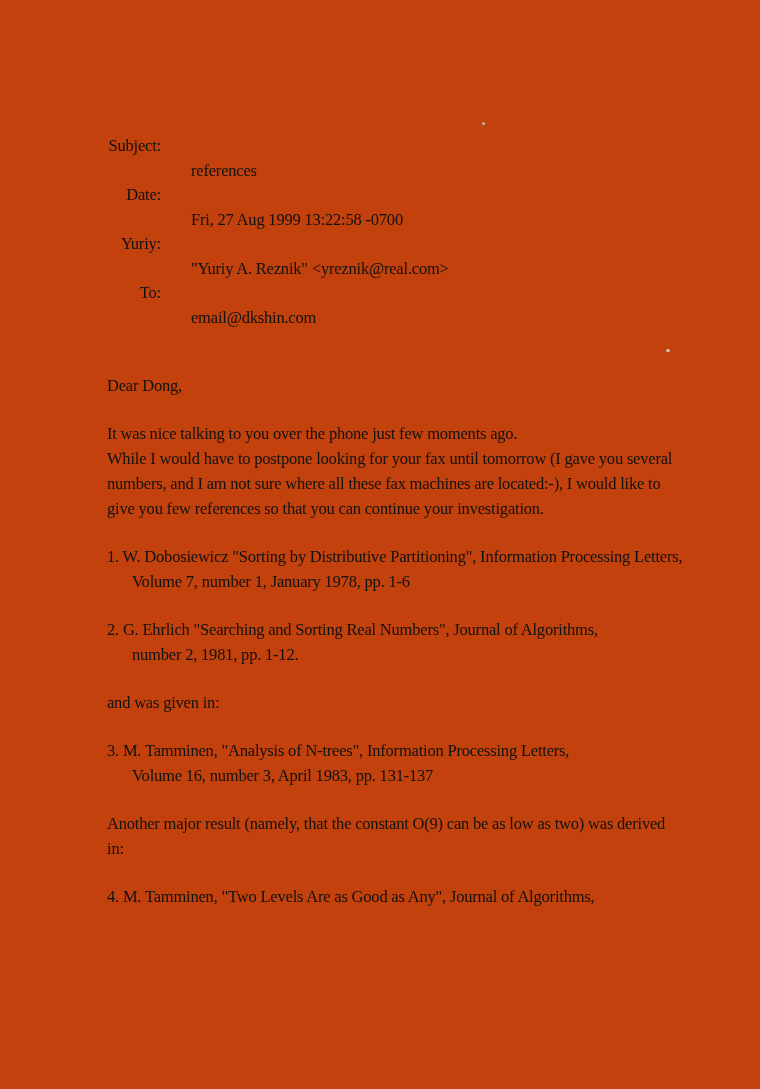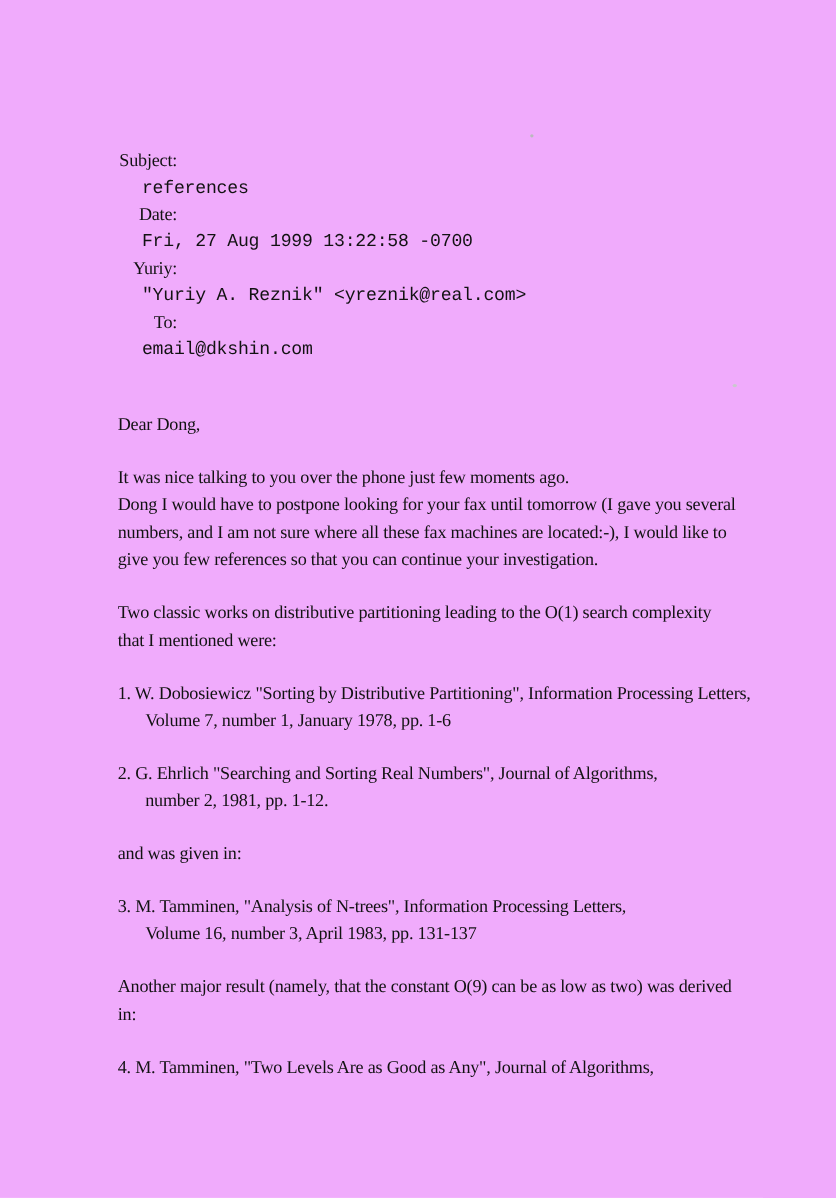--- a/index.html
+++ b/index.html
@@ -11,41 +11,40 @@
     height: 1089px;
     background: #ffffff;
     overflow: hidden;
     font-family: "Liberation Serif", "DejaVu Serif", serif;
     color: #121212;
   }
   .page {
     position: relative;
     width: 760px;
     height: 1089px;
-    background: #f0abfc;
+    background: #c2410c;
   }
   .doc {
     position: absolute;
     top: 134px;
     left: 95px;
     width: 640px;
     font-size: 16.5px;
     letter-spacing: -0.2px;
     white-space: nowrap;
   }
   
   .hdr-field .hdr-label {
     width: 66px;
     text-align: right;
     line-height: 24.5px;
   }
   .hdr-field .hdr-value {
-    margin-left: 34px;
+    margin-left: 96px;
     line-height: 24.5px;
-    font-family: Liberation Mono, monospace;
   }
   
   .body-block {
     margin-top: 43px;
   }
   .para {
     margin: 0 0 23px 12px;
   }
   .para:last-child {
     margin-bottom: 0;
@@ -95,29 +94,25 @@
     </div>
 
     <div class="body-block">
 
       <div class="para">
         <div class="line">Dear Dong,</div>
       </div>
 
       <div class="para">
         <div class="line">It was nice talking to you over the phone just few moments ago.</div>
-        <div class="line">Dong I would have to postpone looking for your fax until tomorrow (I gave you several</div>
+        <div class="line">While I would have to postpone looking for your fax until tomorrow (I gave you several</div>
         <div class="line">numbers, and I am not sure where all these fax machines are located:-), I would like to</div>
         <div class="line">give you few references so that you can continue your investigation.</div>
       </div>
 
-      <div class="para">
-        <div class="line">Two classic works on distributive partitioning leading to the O(1) search complexity</div>
-        <div class="line">that I mentioned were:</div>
-      </div>
 
       <div class="para">
         <div class="line">1. W. Dobosiewicz "Sorting by Distributive Partitioning", Information Processing Letters,</div>
         <div class="line indent">Volume 7, number 1, January 1978, pp. 1-6</div>
       </div>
 
       <div class="para">
         <div class="line">2. G. Ehrlich "Searching and Sorting Real Numbers", Journal of Algorithms,</div>
         <div class="line indent">number 2, 1981, pp. 1-12.</div>
       </div>

